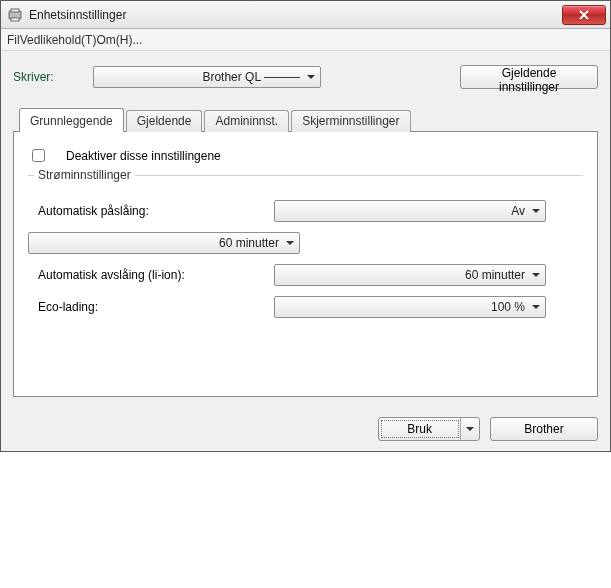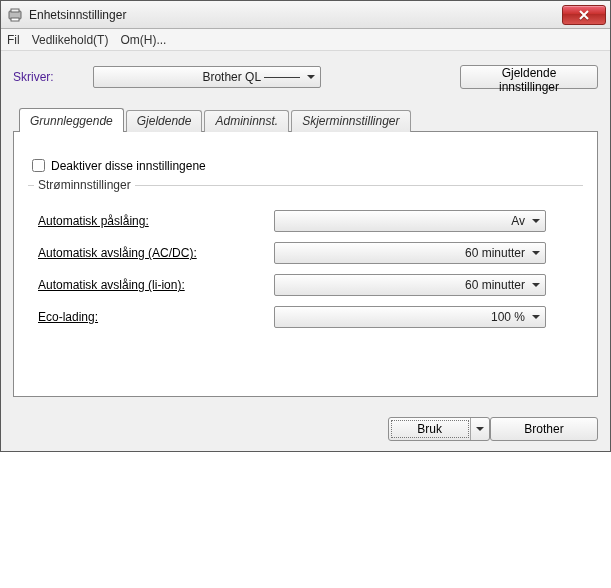--- a/index.html
+++ b/index.html
@@ -49,38 +49,37 @@
     font-weight: bold;
     box-shadow: inset 0 1px 0 rgba(255,255,255,.3);
   }
   .close-btn svg { filter: drop-shadow(0 1px 0 rgba(0,0,0,.3)); }
   .menubar {
     height: 22px;
     background: #f5f5f5;
     display: flex;
     align-items: center;
     padding: 6px 6px;
-    gap: 12px;
     border-bottom: 1px solid #d9d9d9;
     color: #333;
   }
   .menubar span { cursor: default; }
   .content {
     flex: 1;
     padding: 14px 12px 10px 12px;
     display: flex;
     flex-direction: column;
   }
   .row-top {
     display: flex;
     align-items: center;
     gap: 10px;
     margin-bottom: 18px;
   }
-  .label { color: #4c1d95; }
+  .label { color: #14532d; }
   .select, .dropdown-btn {
     appearance: none;
     height: 22px;
     background: linear-gradient(to bottom,#fefefe,#e6e6e6);
     border: 1px solid #8f8f8f;
     border-radius: 2px;
     padding: 0 20px 0 6px;
     font: inherit;
     color: #222;
     position: relative;
@@ -120,41 +119,39 @@
   .tab {
     border: 1px solid #9a9a9a;
     border-bottom: none;
     border-top-left-radius: 3px;
     border-top-right-radius: 3px;
     background: linear-gradient(to bottom,#f6f6f6,#e9e9e9);
     padding: 3px 10px 4px 10px;
     color: #333;
     position: relative;
     top: 1px;
-    font-style: italic;
   }
   .tab.active {
     background: #fff;
     border-color: #8a8a8a;
     padding-top: 5px;
     top: 1px;
     z-index: 3;
   }
   .tabpage {
     border: 1px solid #8a8a8a;
     background: #fff;
     flex: 1;
     padding: 14px 14px 10px 14px;
     position: relative;
     z-index: 1;
   }
   .chk-row {
-    display: flex; align-items: center; gap: 3px;
+    display: flex; align-items: center; gap: 18px;
     margin-bottom: 10px;
-    margin-top: 10px;
   }
   input[type=checkbox]{
     width:13px;height:13px;
   }
   .group {
     position: relative;
     border-top: 1px solid #cfcfcf;
     margin-top: 8px;
     padding-top: 24px;
   }
@@ -162,28 +159,27 @@
     position: absolute;
     top: -8px; left: 6px;
     background: #fff;
     padding: 0 4px;
     color: #333;
   }
   .form-row {
     display: flex;
     align-items: center;
     margin-bottom: 10px;
-    text-decoration: underline;
   }
   .form-row .lbl { width: 246px; padding-left: 10px; }
   .sel-wide { width: 272px; }
   .bottom-bar {
     height: 44px;
     display:flex; align-items:center; justify-content:flex-end;
-    gap: 0;
+    gap: 10px;
     padding: 0 12px;
   }
   .btn-split {
     display:inline-flex; align-items:stretch;
     height:24px;
     border:1px solid #8f8f8f;
     border-radius:3px;
     overflow:hidden;
     background: linear-gradient(to bottom,#fdfdfd,#e8e8e8);
   }
@@ -262,21 +258,20 @@
         <span class="group-title">Strøminnstillinger</span>
 
         <div class="form-row">
           <span class="lbl">Automatisk påslåing:</span>
           <span class="select-wrap">
             <button class="select sel-wide">Av</button>
           </span>
         </div>
 
         <div class="form-row">
-          <span class="lbl">Automatisk avslåing (AC/DC):</span>
           <span class="select-wrap">
             <button class="select sel-wide">60 minutter</button>
           </span>
         </div>
 
         <div class="form-row">
           <span class="lbl">Automatisk avslåing (li-ion):</span>
           <span class="select-wrap">
             <button class="select sel-wide">60 minutter</button>
           </span>

